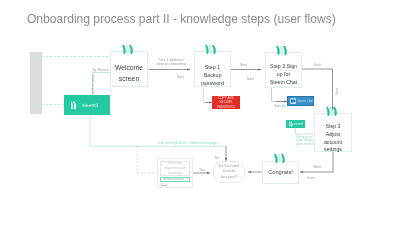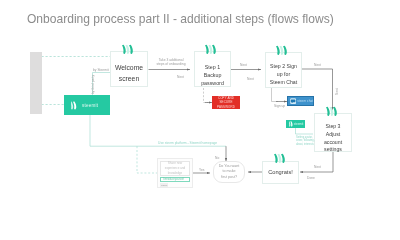--- a/index.html
+++ b/index.html
@@ -52,21 +52,21 @@
 #n-welcome{left:110px;top:51px;width:38px;height:36px;font-size:6.8px;padding:11px 2px 0;line-height:1.55;justify-content:flex-start;}
 #n-step1{left:194px;top:51px;width:37px;height:36px;font-size:5.3px;padding:11px 3px 0;line-height:1.52;justify-content:flex-start;}
 #n-step2{left:265px;top:52px;width:37px;height:36px;font-size:5.2px;padding:10px 1px 0;line-height:1.52;justify-content:flex-start;}
 #n-step3{left:314px;top:113px;width:38px;height:39px;font-size:5.2px;padding:9px 3px 0;line-height:1.5;justify-content:flex-start;}
 #n-congrats{left:262px;top:161px;width:37px;height:23px;font-size:5.7px;}
 #n-decision{left:213px;top:161px;width:32px;height:22px;font-size:3.7px;border-radius:9px;color:#9b9b9b;border-color:#e8e8e8;padding:0 3px;line-height:1.5;}
 </style>
 </head>
 <body>
 
-<div id="title">Onboarding process part II - additional steps (flows flows)</div>
+<div id="title">Onboarding process part II - knowledge steps (user flows)</div>
 <div id="canvas">
 
   <svg id="wires" width="400" height="228">
     <defs>
       <marker id="ah" markerWidth="5" markerHeight="5" refX="4.3" refY="1.6" orient="auto">
         <path d="M0,0 L4.4,1.6 L0,3.2 z" fill="#6b6b6b"></path>
       </marker>
       <marker id="ahr" markerWidth="5" markerHeight="5" refX="4.3" refY="1.6" orient="auto">
         <path d="M0,0 L4.4,1.6 L0,3.2 z" fill="#d9352a"></path>
       </marker>

